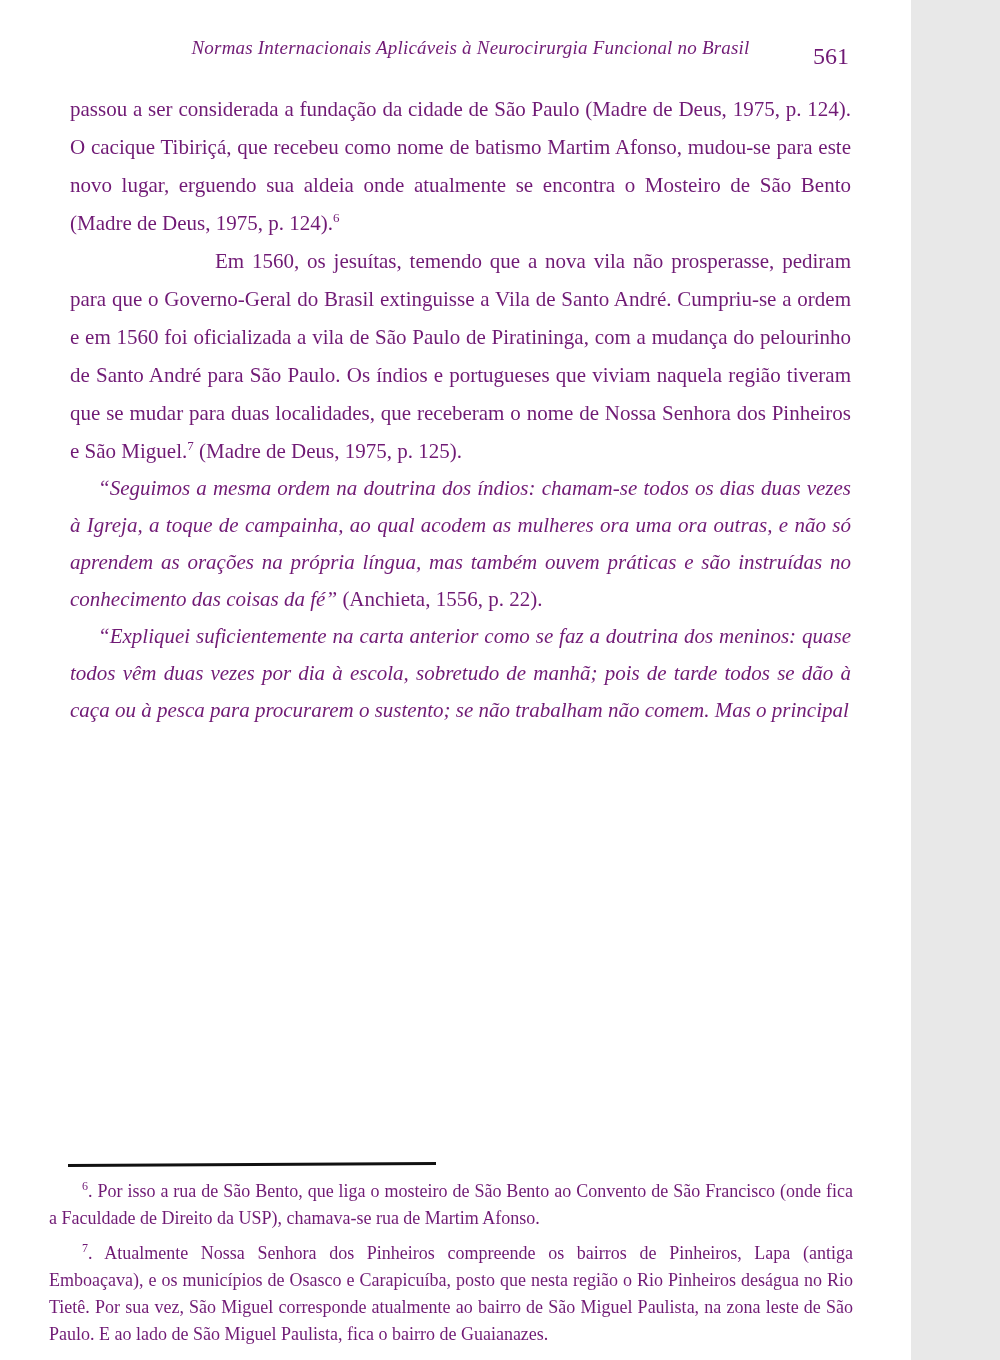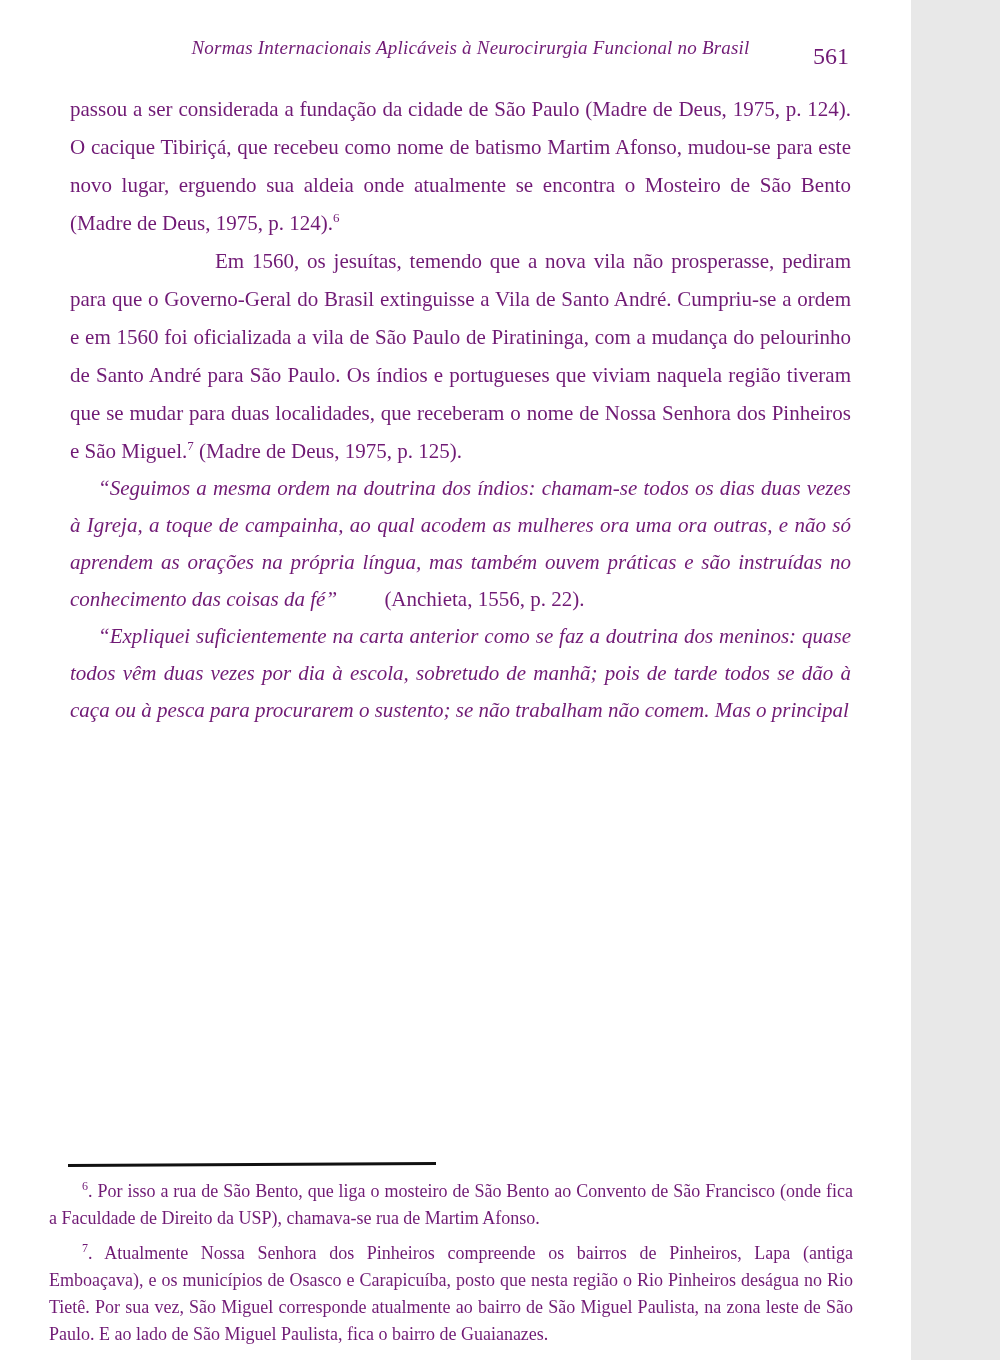--- a/index.html
+++ b/index.html
@@ -44,21 +44,21 @@
     font-size:13px;
     line-height:0;
     vertical-align:super;
   }
   .quote{
     margin:38px 110px 0 175px;
     font-style:italic;
     text-indent:28px;
     line-height:37px;
   }
-  .quote .citation{font-style:normal;margin-left:42px;}
+  .quote .citation{font-style:normal;}
   .quote-2{margin-top:24px;}
   .para-last{margin-top:50px;}
   .footnote-rule{
     position:absolute;
     left:68px;top:1163px;
     width:368px;height:3px;
     background:#111;
     transform:rotate(-0.35deg);
   }
   .footnotes{

